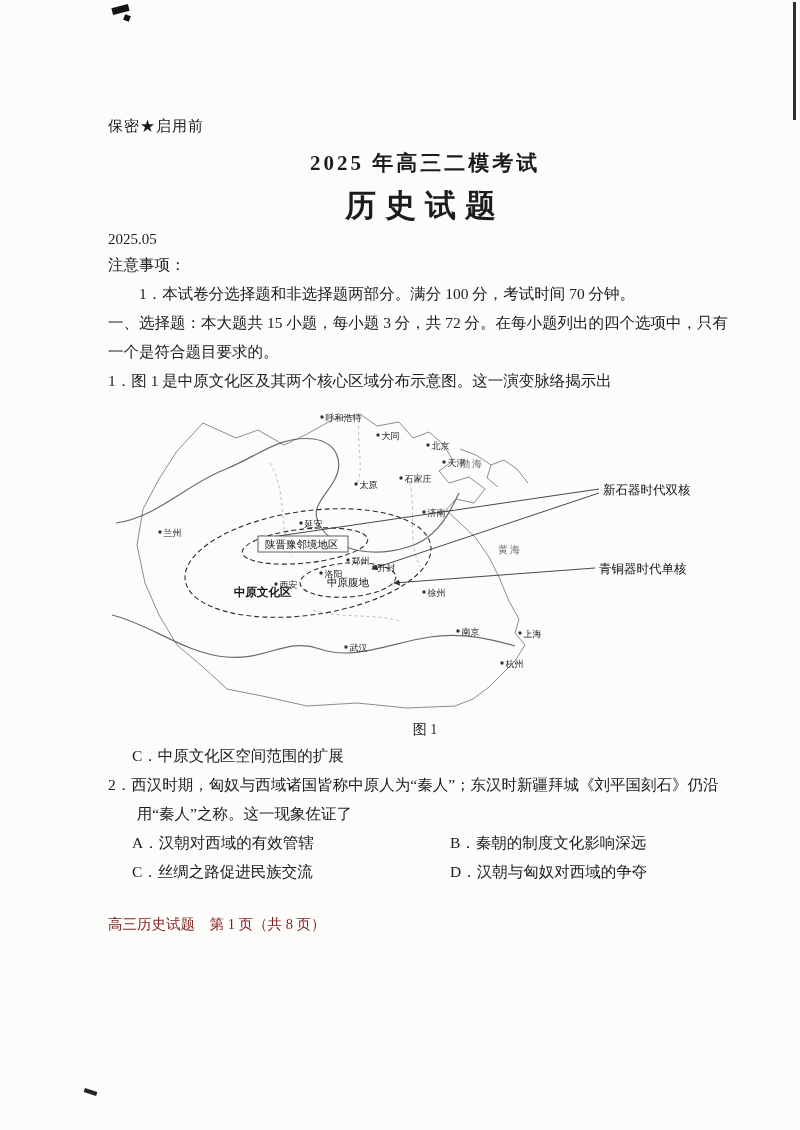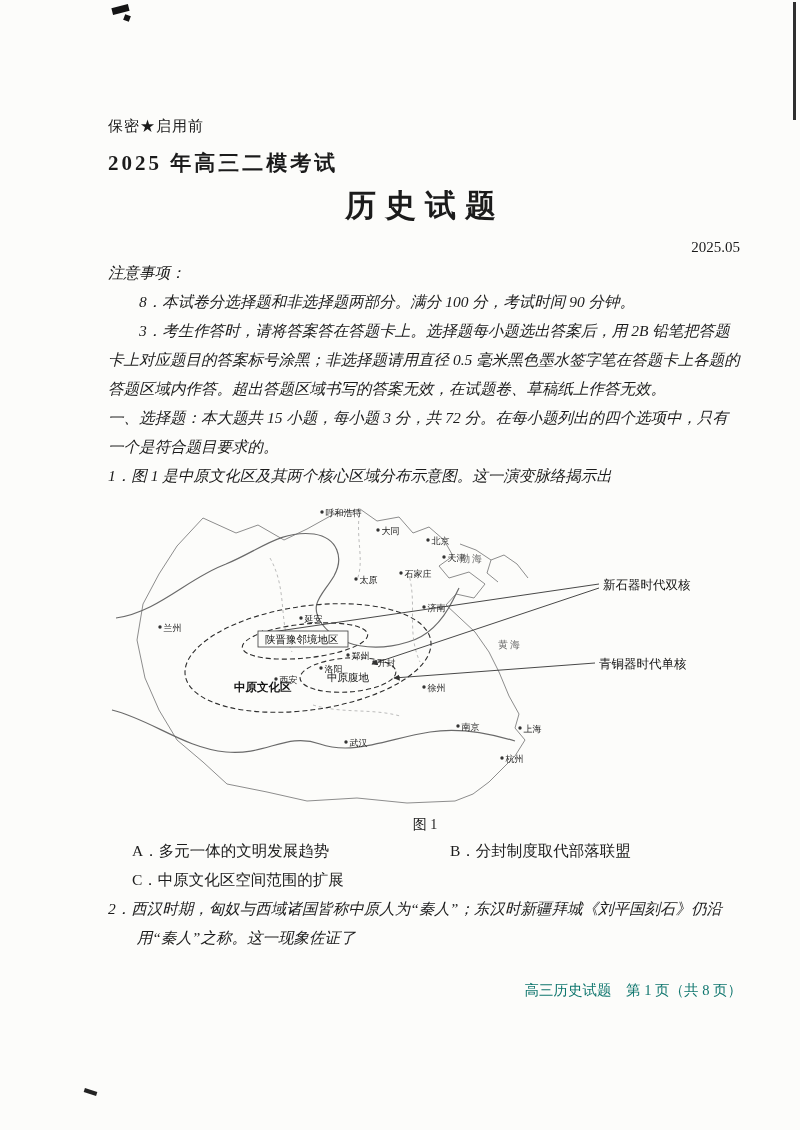--- a/index.html
+++ b/index.html
@@ -4,31 +4,31 @@
 <style>
   html,body{margin:0;padding:0;background:#ffffff;}
   .page{
     width:800px;height:1130px;position:relative;overflow:hidden;
     background:#fcfcfa;color:#1b1b1b;box-sizing:border-box;
     padding:116px 58px 0 108px;
     font-family:"Liberation Serif", serif;
     font-size:15.5px;line-height:29px;
   }
   .security{font-size:15px;line-height:20px;letter-spacing:1px;}
-  .exam-session{font-weight:bold;font-size:21px;letter-spacing:3px;line-height:30px;margin-top:12px;}
-  .title{text-align:center;font-weight:bold;font-size:31px;letter-spacing:9px;line-height:44px;margin:6px 0 8px 0;}
-  .date{text-align:right;font-size:15px;line-height:22px;padding-right:2px;}
-  p{margin:0;font-style:italic;}
+  .exam-session{text-align:center;font-weight:bold;font-size:21px;letter-spacing:3px;line-height:30px;margin-top:12px;}
+  .title{text-align:center;font-weight:bold;font-size:31px;letter-spacing:9px;line-height:44px;margin:6px 0 0 0;}
+  .date{font-size:15px;line-height:22px;padding-right:2px;}
+  p{margin:0;}
   .indent{text-indent:2em;}
   .hang{padding-left:1.85em;text-indent:-1.85em;}
   .opt-row{display:flex;}
   .opt-row .opt-left{width:318px;flex:none;margin-left:24px;}
   .figure{margin:10px 0 0 0;}
   .figcaption{text-align:center;font-size:14px;line-height:22px;margin-top:0;}
-  .footer{text-align:right;font-size:14.5px;margin-top:24px;color:#0f766e;}
+  .footer{text-align:left;font-size:14.5px;margin-top:24px;color:#7f1d1d;}
   svg text{font-family:"Liberation Serif", serif;}
   .art{position:absolute;background:#151515;}
   .art-tl{left:112px;top:6px;width:17px;height:7px;transform:rotate(-14deg);}
   .art-tl2{left:124px;top:15px;width:6px;height:6px;transform:rotate(20deg);}
   .art-right{left:793px;top:2px;width:3px;height:118px;background:#2e2e2e;}
   .art-bl{left:84px;top:1090px;width:13px;height:4px;background:#232323;transform:rotate(18deg);}
 </style>
 </head>
 <body>
 
@@ -39,22 +39,21 @@
   <div class="art art-right"></div>
   <div class="art art-bl"></div>
 
   <div class="security">保密★启用前</div>
   <div class="exam-session">2025 年高三二模考试</div>
   <div class="title">历史试题</div>
   <div class="date">2025.05</div>
 
   <div class="notices">
     <p>注意事项：</p>
-    <p class="indent">8．本试卷分选择题和非选择题两部分。满分 100 分，考试时间 90 分钟。</p>
-    <p class="indent">3．考生作答时，请将答案答在答题卡上。选择题每小题选出答案后，用 2B 铅笔把答题卡上对应题目的答案标号涂黑；非选择题请用直径 0.5 毫米黑色墨水签字笔在答题卡上各题的答题区域内作答。超出答题区域书写的答案无效，在试题卷、草稿纸上作答无效。</p>
+    <p class="indent">1．本试卷分选择题和非选择题两部分。满分 100 分，考试时间 70 分钟。</p>
   </div>
 
   <p class="sec">一、选择题：本大题共 15 小题，每小题 3 分，共 72 分。在每小题列出的四个选项中，只有一个是符合题目要求的。</p>
 
   <p class="stem">1．图 1 是中原文化区及其两个核心区域分布示意图。这一演变脉络揭示出</p>
 
   <div class="figure">
     <svg viewBox="0 0 590 305" width="590" height="305" aria-label="map">
       <defs>
         <marker id="arrow" viewBox="0 0 10 10" refX="9" refY="5" markerWidth="7" markerHeight="7" orient="auto">
@@ -138,26 +137,32 @@
           <text x="241.5" y="245.5" font-size="9" fill="#222">武汉</text>
           <text x="352" y="62" font-size="10" fill="#6b6b6b" letter-spacing="2">渤海</text>
           <text x="390" y="148" font-size="10" fill="#6b6b6b" letter-spacing="2">黄海</text>
         </g>
     </svg>
     <div class="figcaption">图 1</div>
   </div>
 
   <div>
     <div class="opt-row">
-      <span class="opt-left">A．多元一体的文明发展趋势</span>
-      <span>B．分封制度取代部落联盟</span>
-    </div>
-    <div class="opt-row">
       <span class="opt-left">C．中原文化区空间范围的扩展</span>
     </div>
   </div>
 
   <p class="stem hang">2．西汉时期，匈奴与西域诸国皆称中原人为“秦人”；东汉时新疆拜城《刘平国刻石》仍沿用“秦人”之称。这一现象佐证了</p>
 
+  <div>
+    <div class="opt-row">
+      <span class="opt-left">A．汉朝对西域的有效管辖</span>
+      <span>B．秦朝的制度文化影响深远</span>
+    </div>
+    <div class="opt-row">
+      <span class="opt-left">C．丝绸之路促进民族交流</span>
+      <span>D．汉朝与匈奴对西域的争夺</span>
+    </div>
+  </div>
 
   <div class="footer">高三历史试题　第 1 页（共 8 页）</div>
 
 </div>
 
 </body></html>

